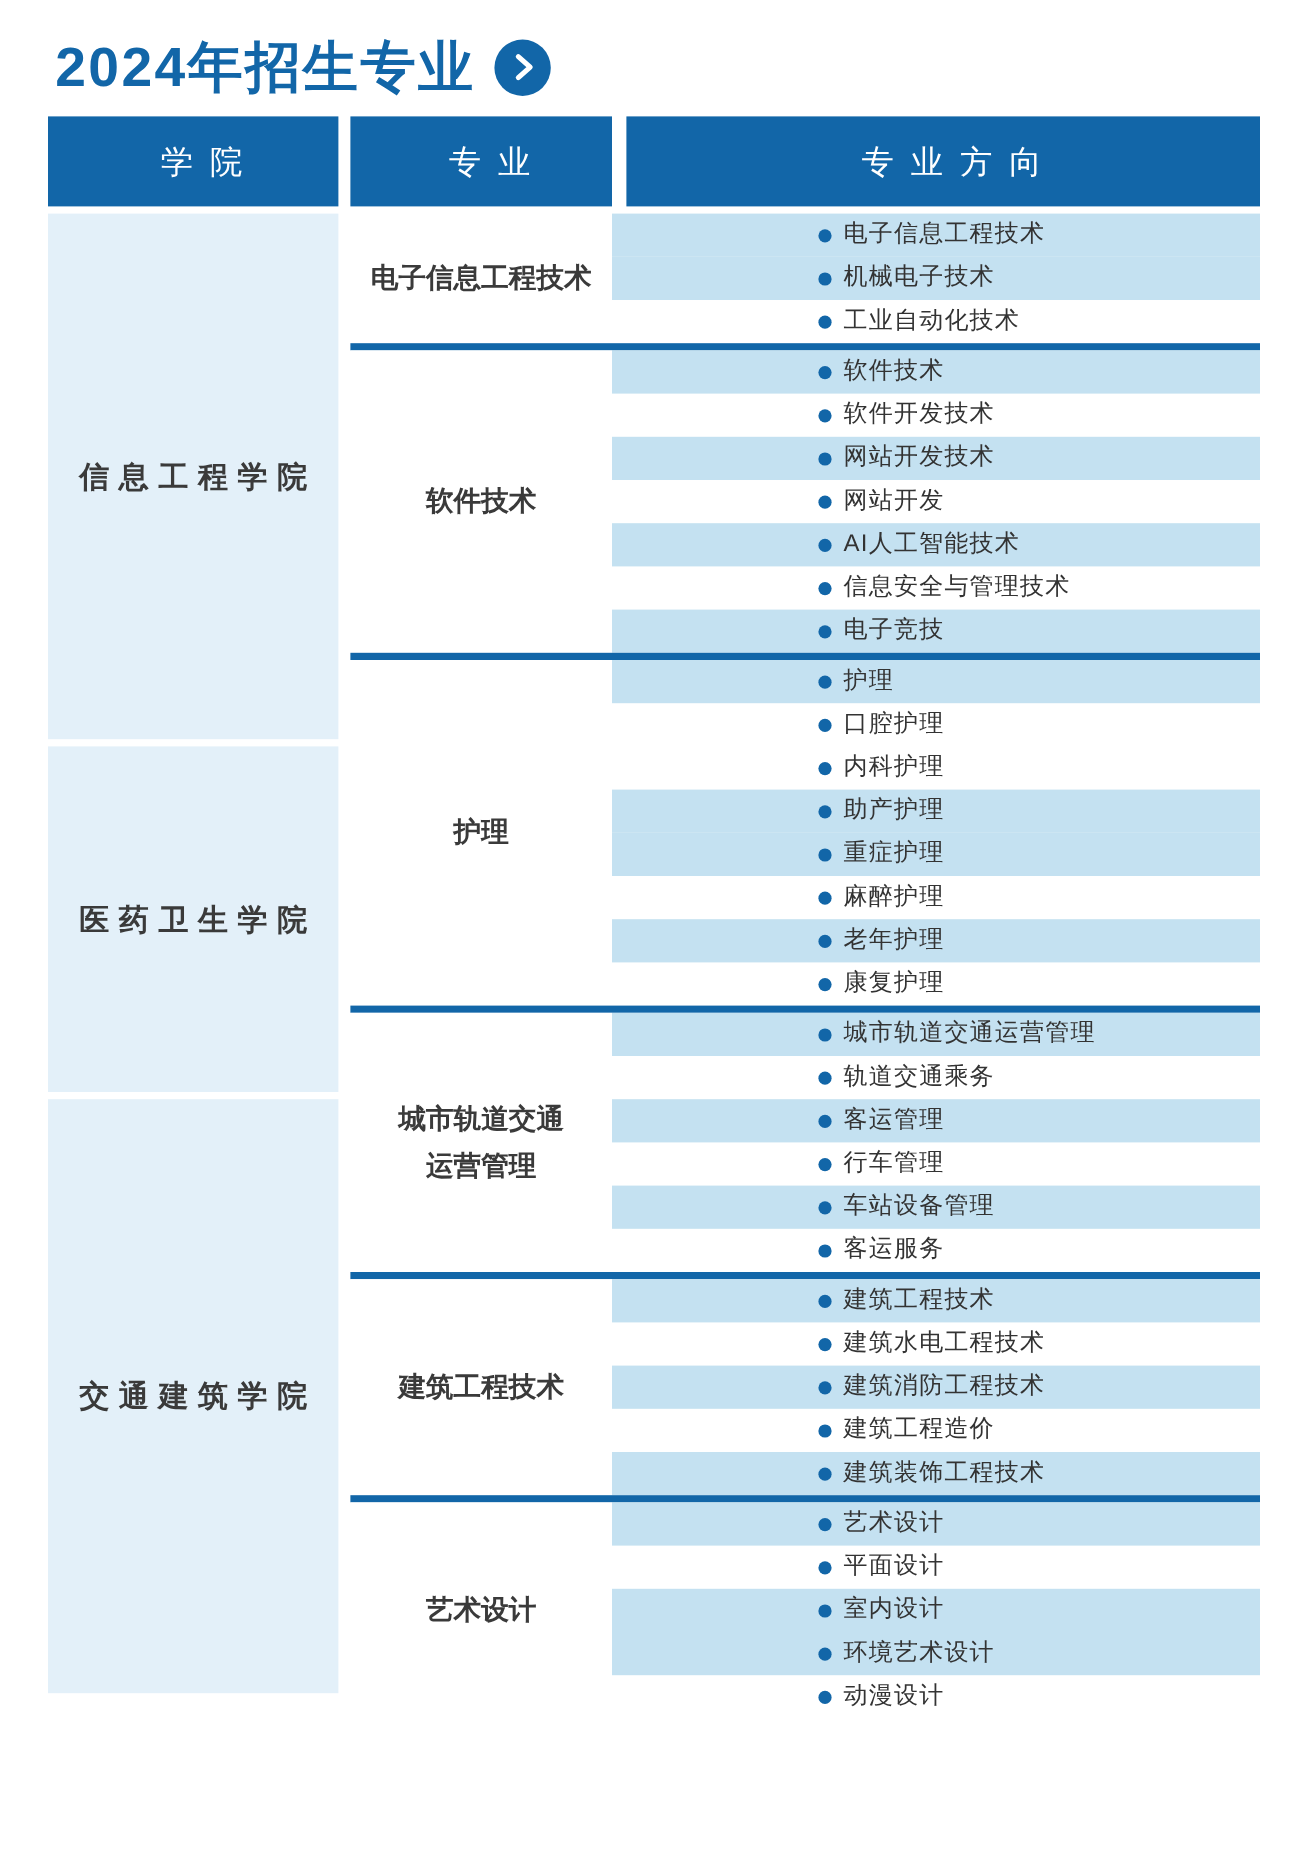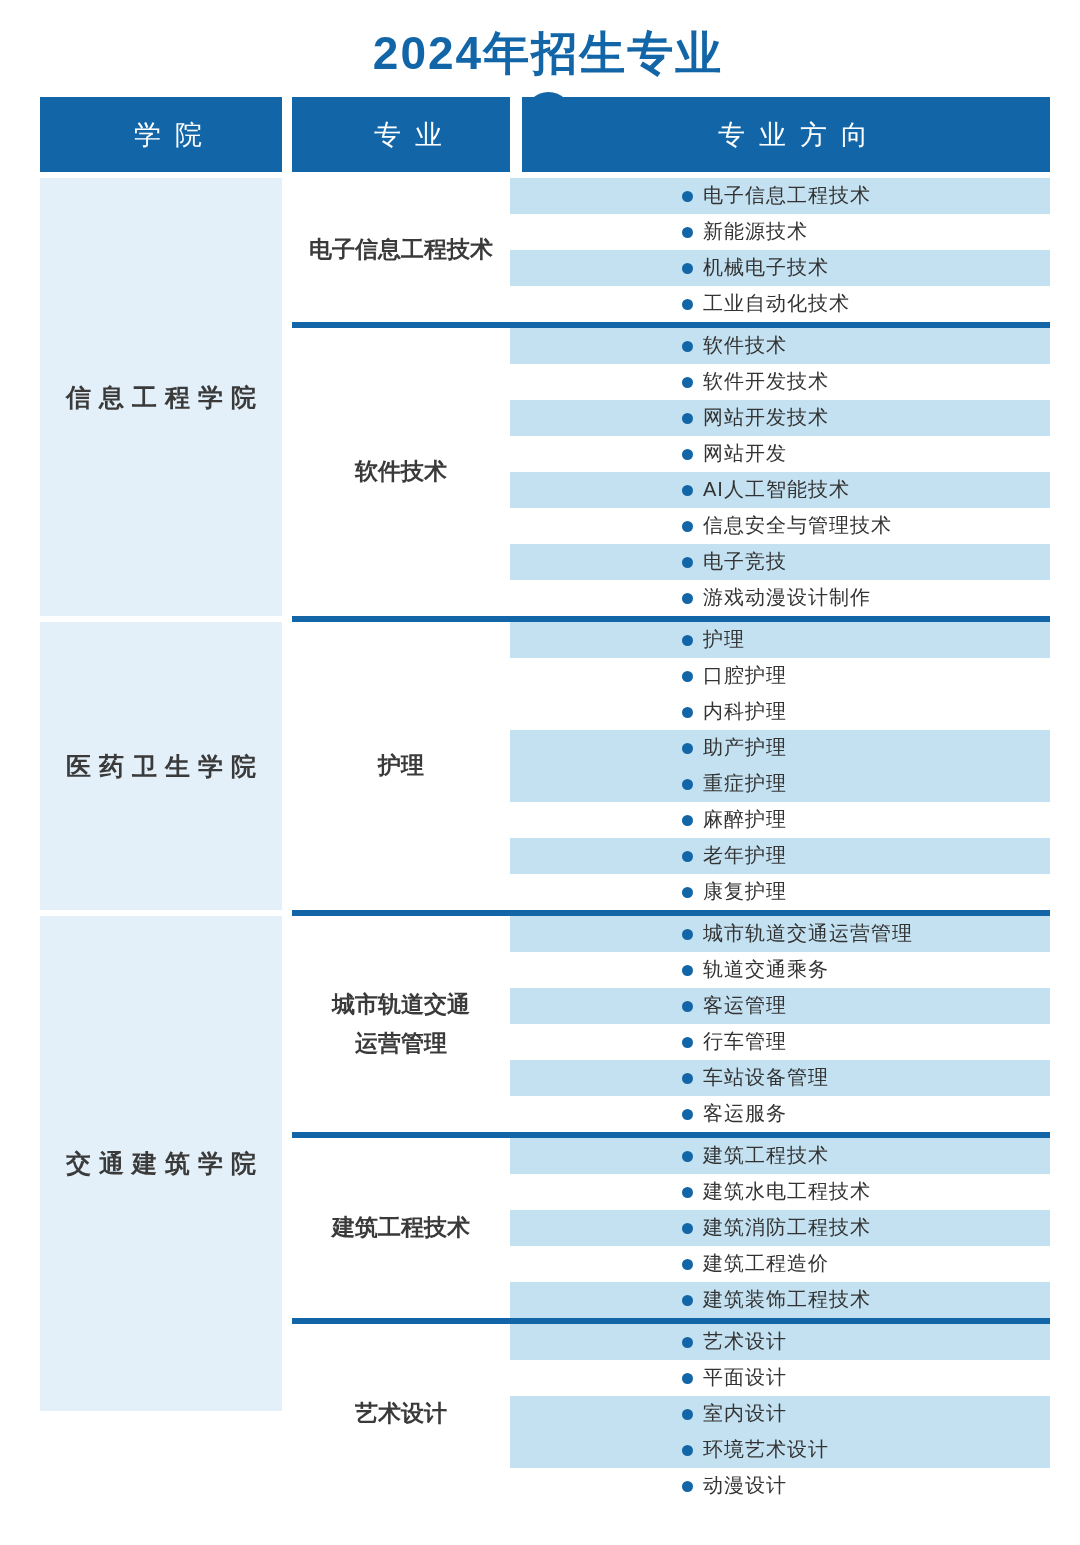--- a/index.html
+++ b/index.html
@@ -12,21 +12,21 @@
   html,body{background:#ffffff;}
   body{font-family:"Liberation Sans", sans-serif;}
   .page{
     position:relative;
     width:1080px;height:1545px;
     background:#ffffff;
     overflow:hidden;
     padding:30px 30px 0 40px;
   }
   
-  .title-row{display:flex;align-items:center;gap:16px;height:52px;margin-left:6px;flex-direction:column;}
+  .title-row{display:flex;align-items:center;gap:16px;height:52px;margin-left:6px;}
   .title{
     font-size:46px;font-weight:700;color:var(--accent);
     letter-spacing:2px;line-height:1;
   }
   .arrow-badge{
     width:47px;height:47px;border-radius:50%;
     background:var(--accent);
     display:flex;align-items:center;justify-content:center;
     flex:none;
   }
@@ -113,24 +113,20 @@
         <div class="college-cell" style="height: 495px;">交通建筑学院</div>
       </div>
     <div class="col-groups" id="col-groups">
         <div class="group">
           <div class="major-cell">电子信息工程技术</div>
           <div class="dirs">
             <div class="dir-row alt">
               <span class="bullet"></span>
               <span class="dir-label">电子信息工程技术</span>
             </div>
-            <div class="dir-row">
-              <span class="bullet"></span>
-              <span class="dir-label">新能源技术</span>
-            </div>
             <div class="dir-row alt">
               <span class="bullet"></span>
               <span class="dir-label">机械电子技术</span>
             </div>
             <div class="dir-row">
               <span class="bullet"></span>
               <span class="dir-label">工业自动化技术</span>
             </div>
           </div>
         </div>
@@ -158,24 +154,20 @@
               <span class="bullet"></span>
               <span class="dir-label">AI人工智能技术</span>
             </div>
             <div class="dir-row">
               <span class="bullet"></span>
               <span class="dir-label">信息安全与管理技术</span>
             </div>
             <div class="dir-row alt">
               <span class="bullet"></span>
               <span class="dir-label">电子竞技</span>
-            </div>
-            <div class="dir-row">
-              <span class="bullet"></span>
-              <span class="dir-label">游戏动漫设计制作</span>
             </div>
           </div>
         </div>
         <div class="sep"></div>
         <div class="group">
           <div class="major-cell">护理</div>
           <div class="dirs">
             <div class="dir-row alt">
               <span class="bullet"></span>
               <span class="dir-label">护理</span>

